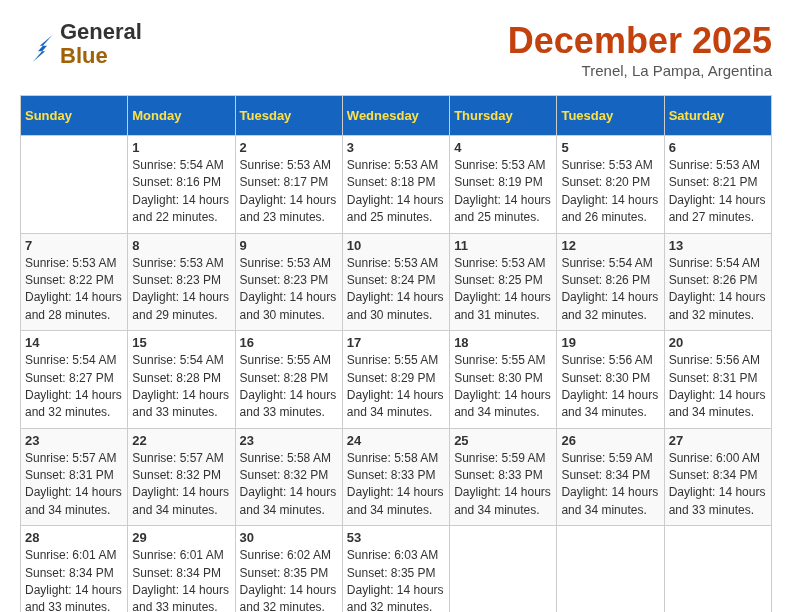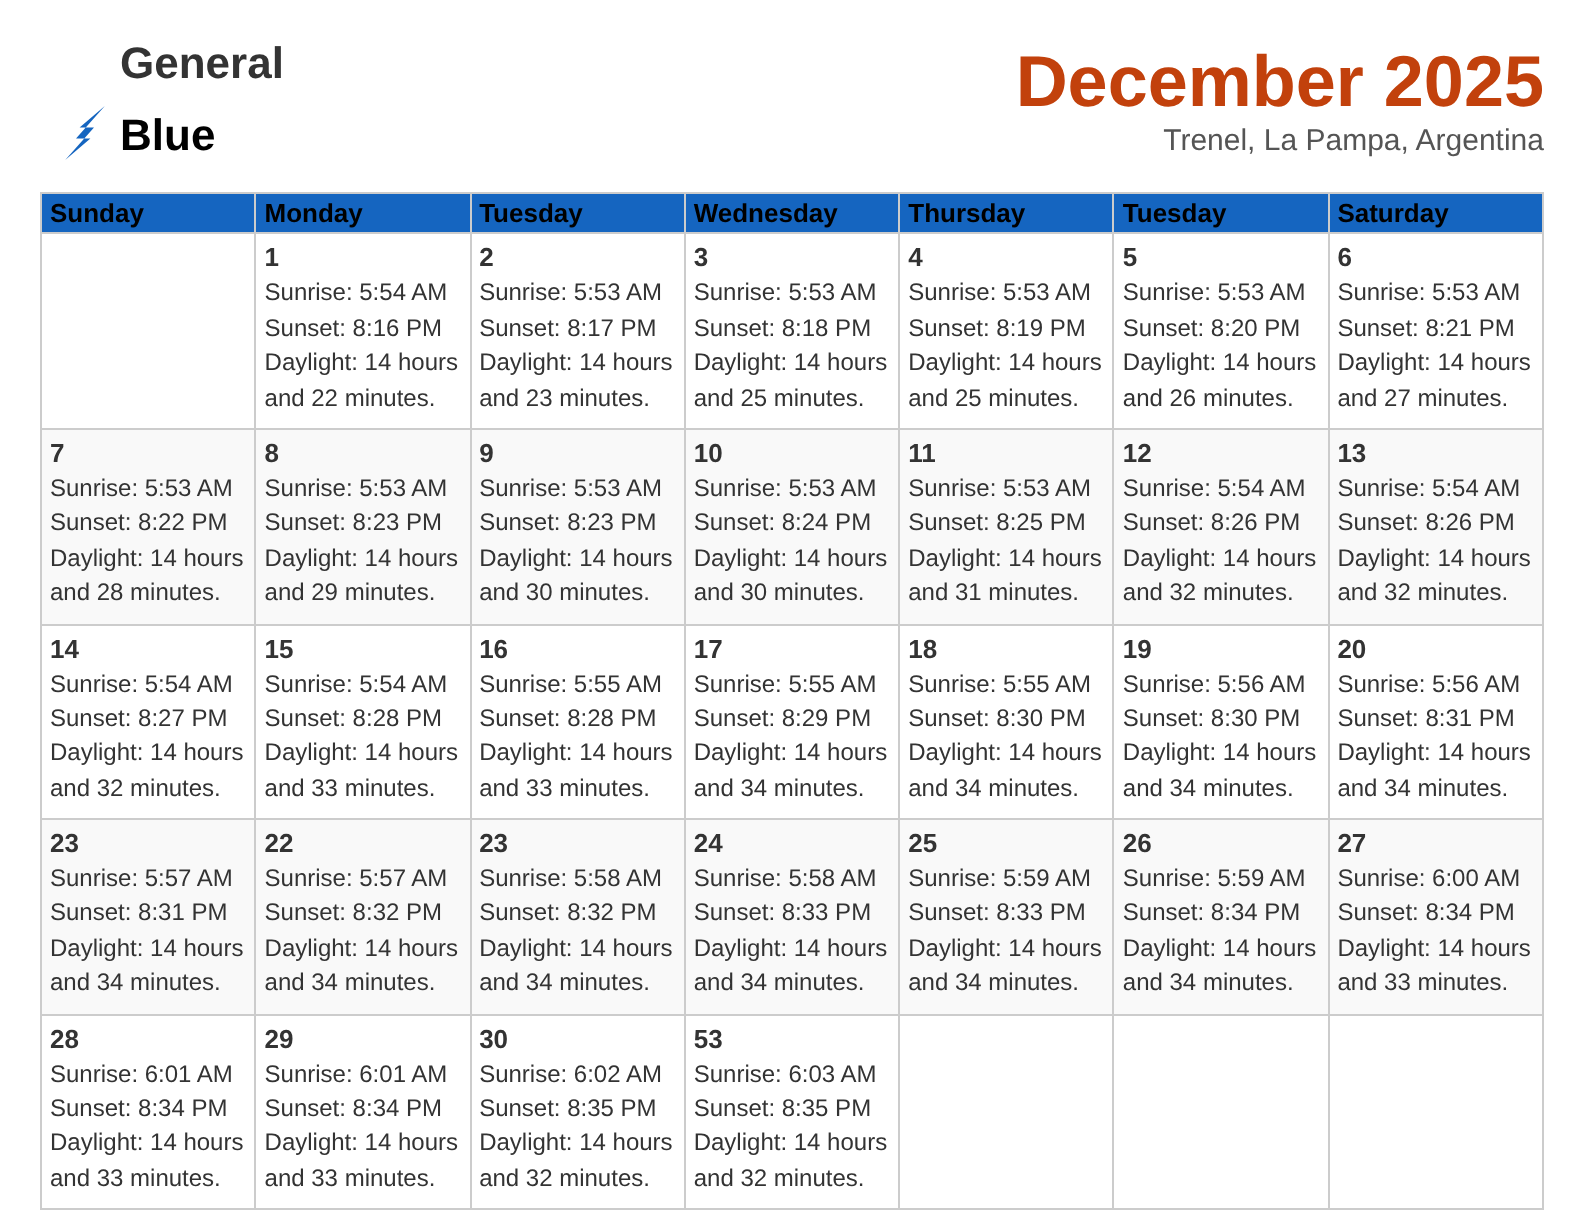--- a/index.html
+++ b/index.html
@@ -11,30 +11,30 @@
       padding: 20px;
     }
     .header {
       display: flex;
       justify-content: space-between;
       align-items: flex-start;
       margin-bottom: 16px;
     }
     .logo {
       display: flex;
-      align-items: flex-end;
+      align-items: center;
     }
     .logo-text {
       font-size: 22px;
       font-weight: bold;
       color: #333;
       line-height: 1.1;
     }
     .logo-text .general { display: block; }
-    .logo-text .blue { color: #000000; display: block; margin-top: 12px; }
+    .logo-text .blue { color: #a16207; display: block; }
     .logo-icon {
       width: 36px;
       height: 36px;
       margin-right: 4px;
     }
     .title-block {
       text-align: right;
     }
     .month-title {
       font-size: 36px;
@@ -45,22 +45,22 @@
       font-size: 15px;
       color: #555;
     }
     table {
       width: 100%;
       border-collapse: collapse;
       font-size: 11px;
     }
     thead tr th {
       background-color: #1565c0;
-      color: #000000;
-      padding: 2px 4px;
+      color: #fde047;
+      padding: 12px 4px;
       text-align: left;
       font-size: 13px;
       font-weight: bold;
       border: 1px solid #ccc;
     }
     tbody tr td {
       border: 1px solid #ccc;
       vertical-align: top;
       padding: 4px 4px 6px 4px;
       width: 14.28%;

